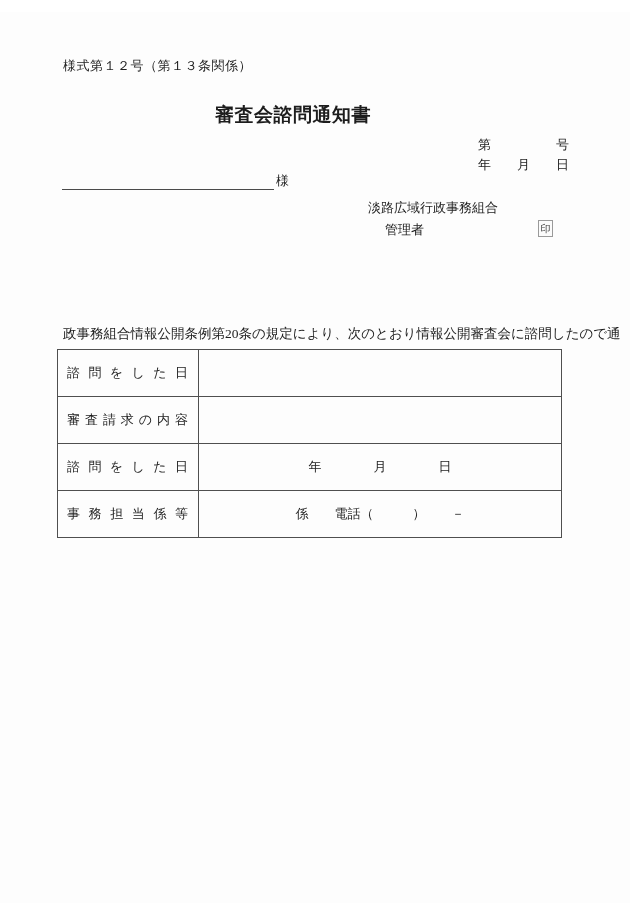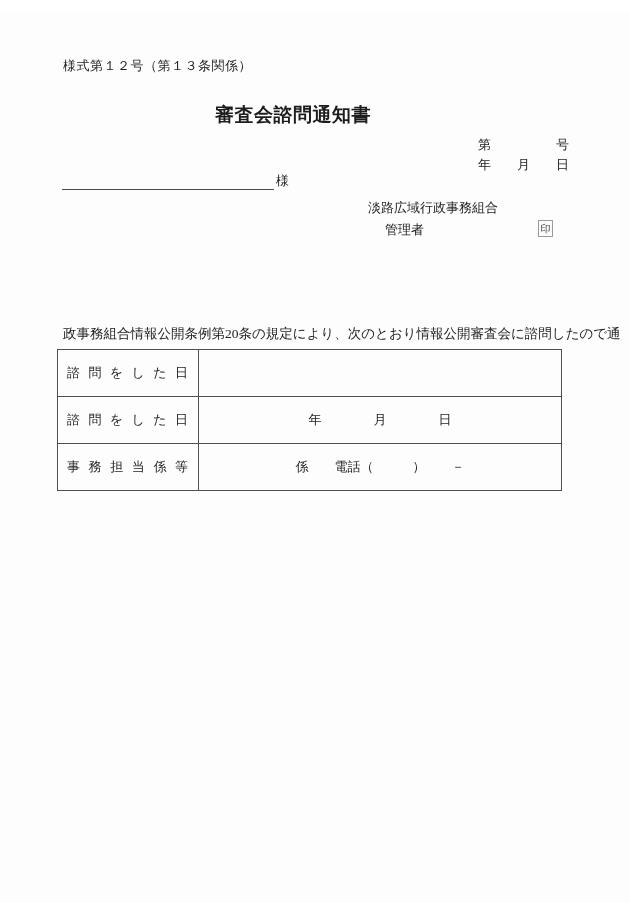--- a/index.html
+++ b/index.html
@@ -147,20 +147,24 @@
     <div>知します。</div>
   </div>
 
   <table class="doc-table">
     <tbody>
       <tr>
         <td class="label-cell">諮問をした日</td>
         <td class="value-cell"></td>
       </tr>
       <tr>
+        <td class="label-cell">審査請求の内容</td>
+        <td class="value-cell"></td>
+      </tr>
+      <tr>
         <td class="label-cell">諮問をした日</td>
         <td class="value-cell">年　　　　月　　　　日</td>
       </tr>
       <tr>
         <td class="label-cell">事務担当係等</td>
         <td class="value-cell">係　　電話（　　　）　　－</td>
       </tr>
     </tbody>
   </table>
 

